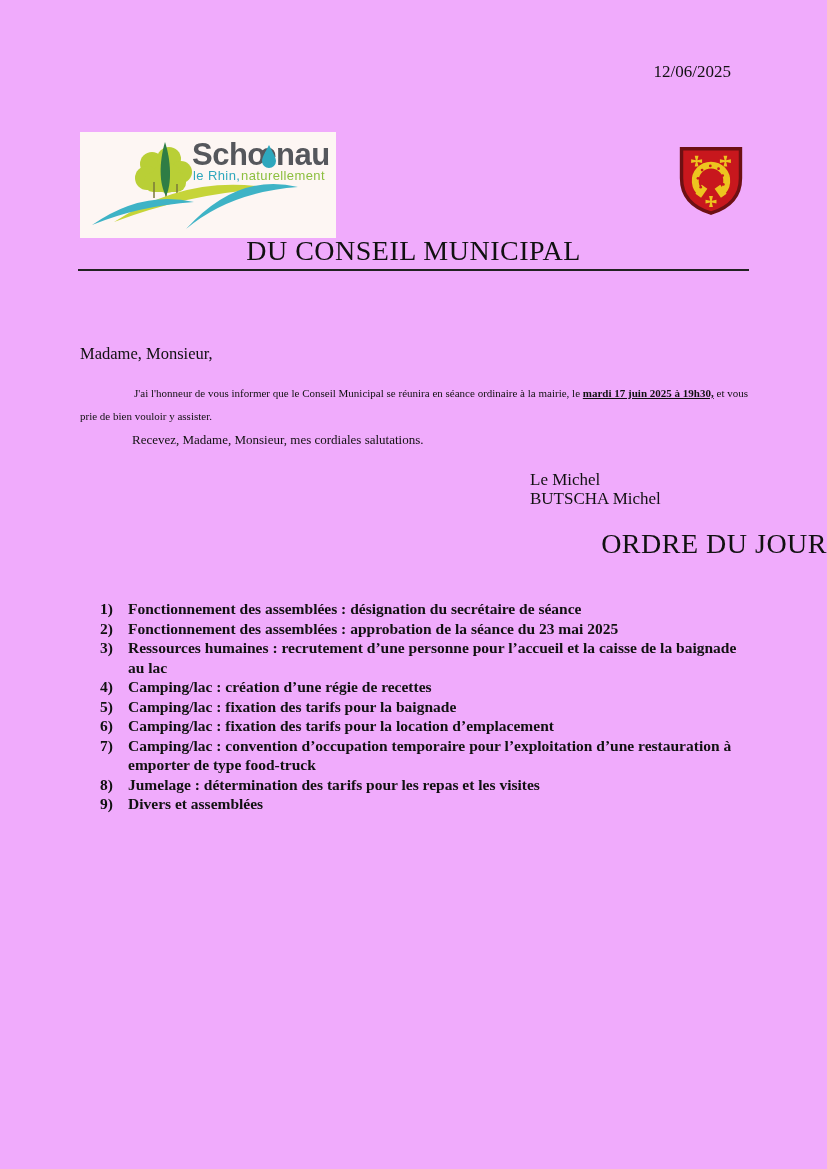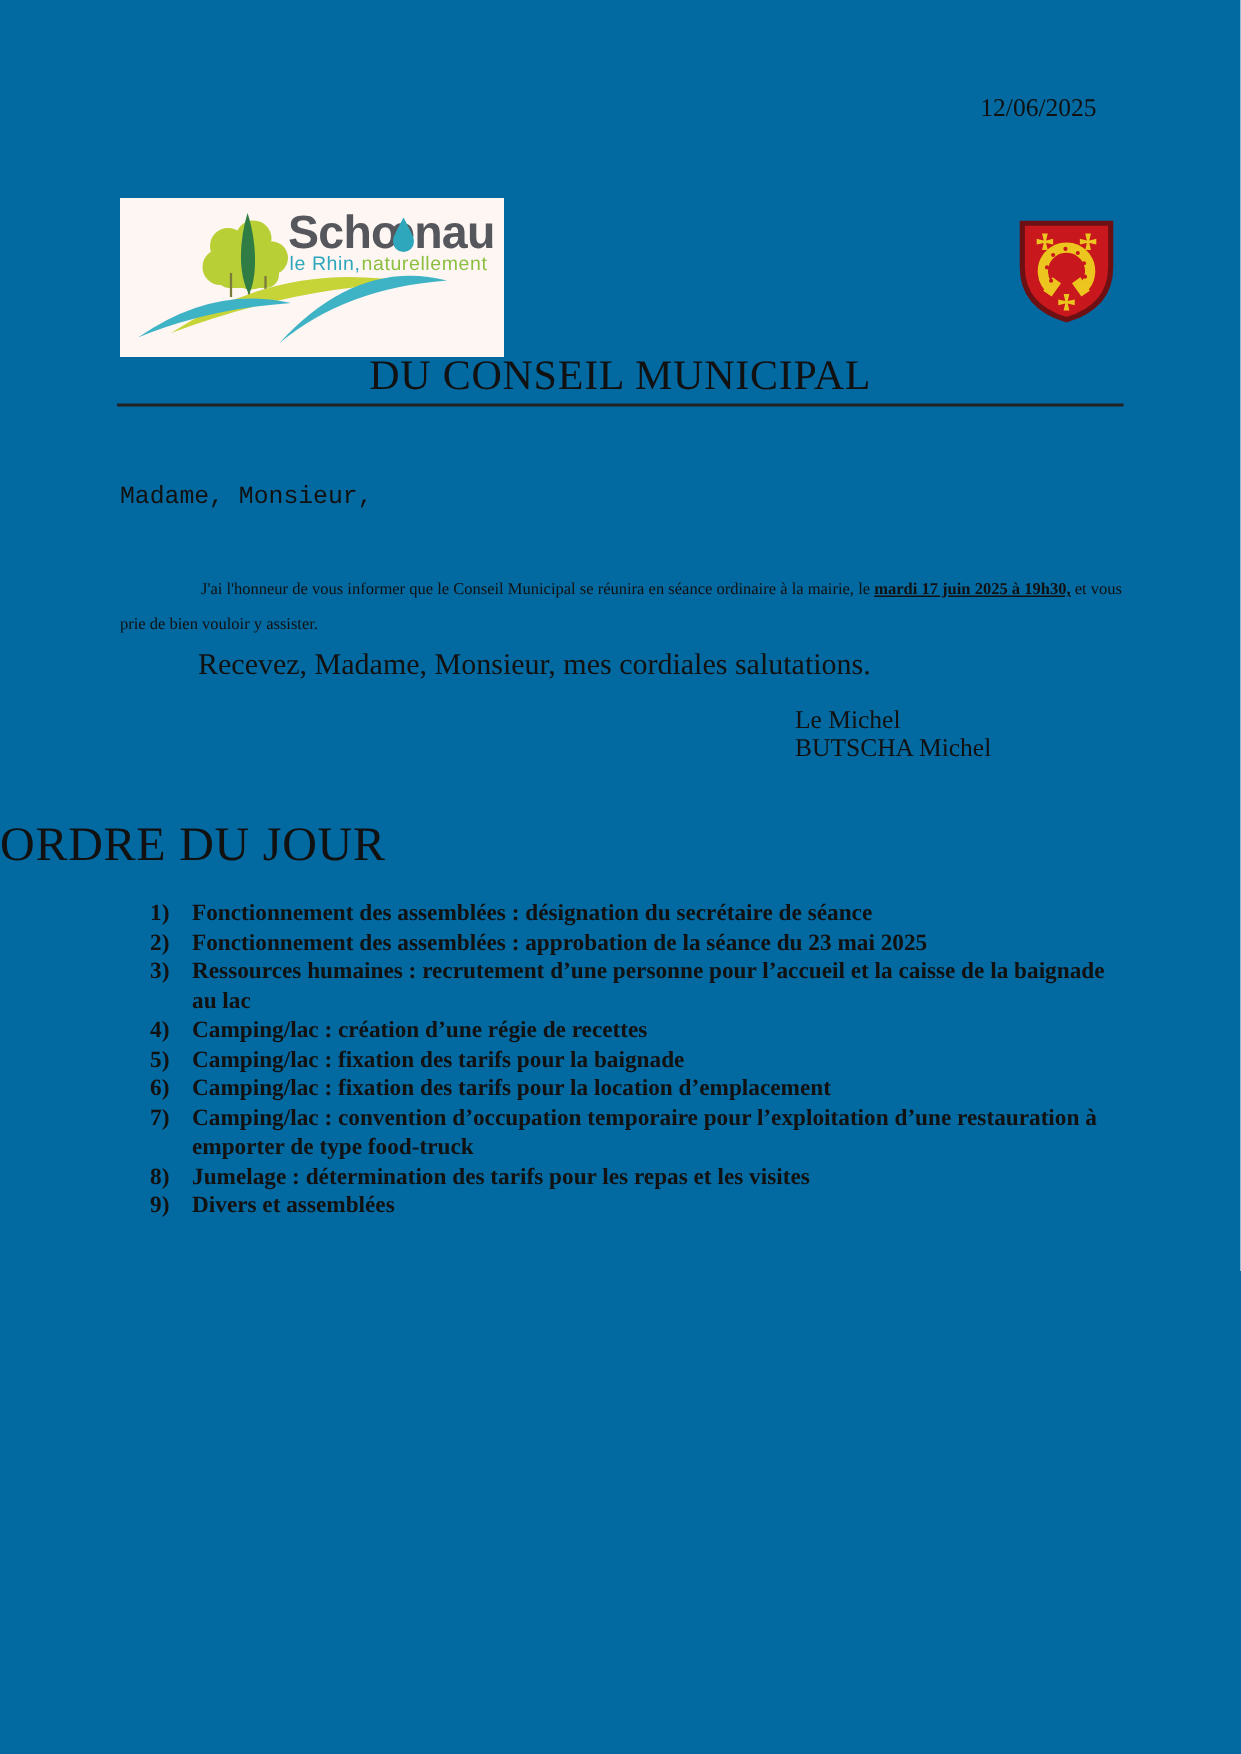--- a/index.html
+++ b/index.html
@@ -1,18 +1,18 @@
 <!DOCTYPE html>
 <html><head>
 <meta charset="utf-8">
 <style>
   html,body { margin:0; padding:0; background:#ffffff; }
   .page {
     position:relative; width:827px; height:1169px; margin:0 auto;
-    background:#0369a1; font-family:"Liberation Serif", serif; color:#111;
+    background:#f0abfc; font-family:"Liberation Serif", serif; color:#111;
     overflow:hidden;
   }
   .date { position:absolute; top:62px; right:96px; font-size:17px; }
 
   
   .logo-box { position:absolute; left:80px; top:100px; width:256px; height:106px; background:#fdf6f3;margin-top:32px; }
   .logo-svg { width:100%; height:100%; display:block; }
   .logo-name { font-family:"Liberation Sans", sans-serif; font-size:31px; font-weight:bold; fill:#55575c; letter-spacing:-0.5px; }
   .logo-tag-lead { font-family:"Liberation Sans", sans-serif; font-size:13px; fill:#2ea7bd; letter-spacing:0.4px; }
   .logo-tag-rest { font-family:"Liberation Sans", sans-serif; font-size:13px; fill:#8cbf3f; letter-spacing:0.4px; }
@@ -20,30 +20,30 @@
   
   .shield-box { position:absolute; left:676px; top:144px; width:70px; height:74px; }
   .shield-box svg { width:100%; height:100%; display:block; }
 
   .title-block {
     position:absolute; top:234px; left:78px; right:78px;
     text-align:center; font-size:28px; line-height:33px;
     padding-bottom:2px; border-bottom:2px solid #222; letter-spacing:0.5px;
   }
 
-  .salutation { position:absolute; top:321px; left:80px; font-size:16.5px;font-family:Liberation Mono, monospace; }
+  .salutation { position:absolute; top:344px; left:80px; font-size:16.5px; }
   .body-par {
     position:absolute; top:371px; left:80px; width:668px;
     font-size:11px; line-height:23px; text-align:justify; text-indent:54px;
   }
   .emph { font-weight:bold; text-decoration:underline; }
-  .closing { position:absolute; top:432px; left:80px; text-indent:52px; font-size:20px; }
+  .closing { position:absolute; top:432px; left:80px; text-indent:52px; font-size:13px; }
   .signature { position:absolute; top:470px; left:530px; font-size:17px; line-height:19px; }
 
-  .agenda-heading { position:absolute; top:544px; left:0; width:100%; text-align:left; font-size:32px; letter-spacing:0.5px; }
+  .agenda-heading { position:absolute; top:528px; left:0; width:100%; text-align:right; font-size:28px; letter-spacing:0.5px; }
   .agenda-list { position:absolute; top:599px; left:100px; width:650px; font-weight:bold; font-size:15.5px; line-height:19.5px; }
   .agenda-row { display:grid; grid-template-columns:28px 1fr; }
 </style>
 </head>
 <body>
 
 <div class="page">
 
   <div class="date">12/06/2025</div>
 

